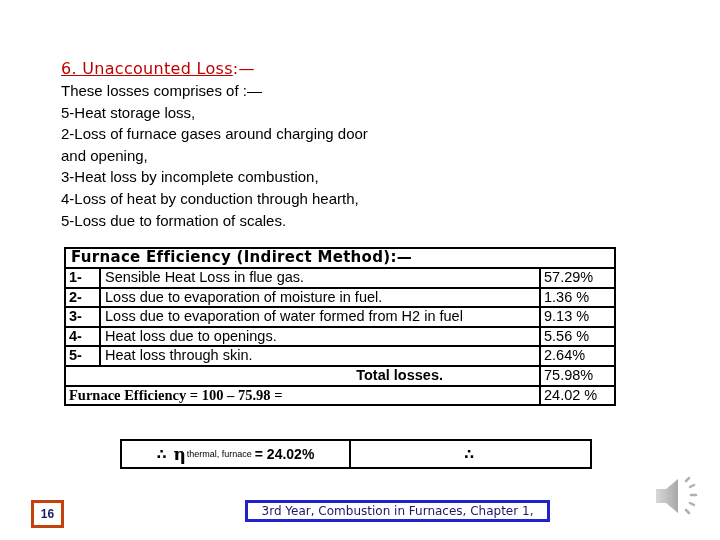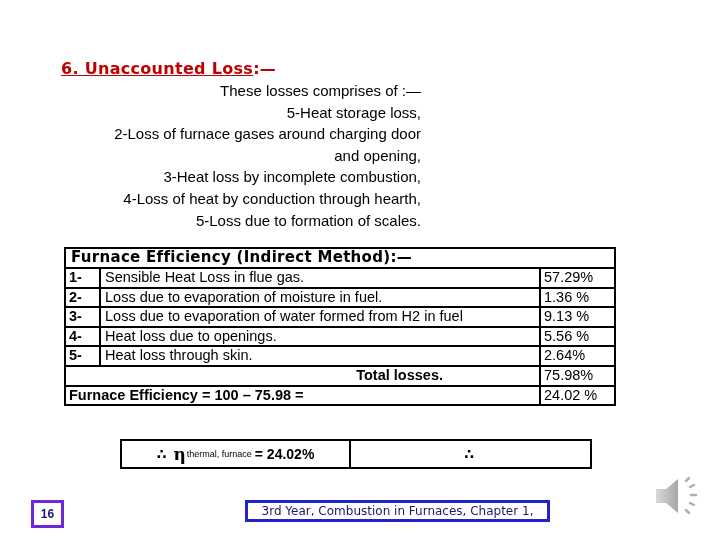--- a/index.html
+++ b/index.html
@@ -2,55 +2,55 @@
 <html><head>
   <meta charset="utf-8">
   <style>
     html, body { margin: 0; padding: 0; }
     body {
       width: 720px; height: 540px; background: #ffffff; position: relative; overflow: hidden;
       font-family: "Liberation Sans", "DejaVu Sans", sans-serif; color: #000;
     }
     .heading {
       position: absolute; left: 61px; top: 59px;
-      font-family: "DejaVu Sans", sans-serif; font-weight: bold; font-size: 16px;
+      font-family: "DejaVu Sans", sans-serif; font-weight: normal; font-size: 16px;
       color: #c00000; letter-spacing: 0.3px;
     }
     .heading .u { text-decoration: underline; }
     .intro {
       position: absolute; left: 61px; top: 80px;
       font-size: 15px; line-height: 21.6px; width: 360px;
     }
-    .intro div { white-space: nowrap; text-align: right; }
+    .intro div { white-space: nowrap; }
     table.eff {
       position: absolute; left: 64px; top: 247px; width: 552px;
       border-collapse: collapse; font-size: 14.5px;
     }
     table.eff td { border: 2px solid #000; padding: 0 4px; height: 17.6px; line-height: 17.6px; white-space: nowrap; }
     table.eff td.hdr {
       font-family: "DejaVu Sans", sans-serif; font-weight: bold; font-size: 15px; letter-spacing: 0.3px;
       padding-left: 5px; height: 18px;
     }
     table.eff td.num { width: 26px; font-weight: bold; padding-left: 3px; }
     table.eff td.val { width: 66px; padding-left: 3px; margin-top: 44px; }
     table.eff td.total { text-align: right; font-weight: bold; padding-right: 96px; }
-    table.eff td.eq { font-weight: bold; padding-left: 3px; }
+    table.eff td.eq { font-weight: bold; padding-left: 3px; font-family: Liberation Serif, serif; }
     .result {
       position: absolute; left: 120px; top: 439px; width: 472px; height: 30px;
       border: 2px solid #000; display: flex; box-sizing: border-box;
     }
     .result .cell { display: flex; align-items: center; justify-content: center; font-weight: bold; font-size: 14px; }
     .result .left { width: 227px; border-right: 2px solid #000; }
     .result .right { flex: 1; }
     .result sub { font-size: 9px; font-weight: normal; vertical-align: -2px; margin-right: 3px; }
     .eta { font-family: "DejaVu Serif", serif; font-size: 17px; margin: 0 1px 0 4px; }
     .therefore { margin-right: 3px; }
     .pagebox {
       position: absolute; left: 31px; top: 500px; width: 33px; height: 28px;
-      border: 3px solid #6d28d9; box-sizing: border-box;
+      border: 3px solid #c2410c; box-sizing: border-box;
       display: flex; align-items: center; justify-content: center;
       font-size: 12px; font-weight: bold; color: #1a1a66;
     }
     .footbox {
       position: absolute; left: 245px; top: 500px; width: 305px; height: 22px;
       border: 3px solid #2222cc; box-sizing: border-box;
       display: flex; align-items: center; justify-content: center;
       font-size: 12px; color: #1a1a66; font-family: "DejaVu Sans", sans-serif;
     }
     .speaker { position: absolute; left: 654px; top: 475px; width: 50px; height: 42px; }

